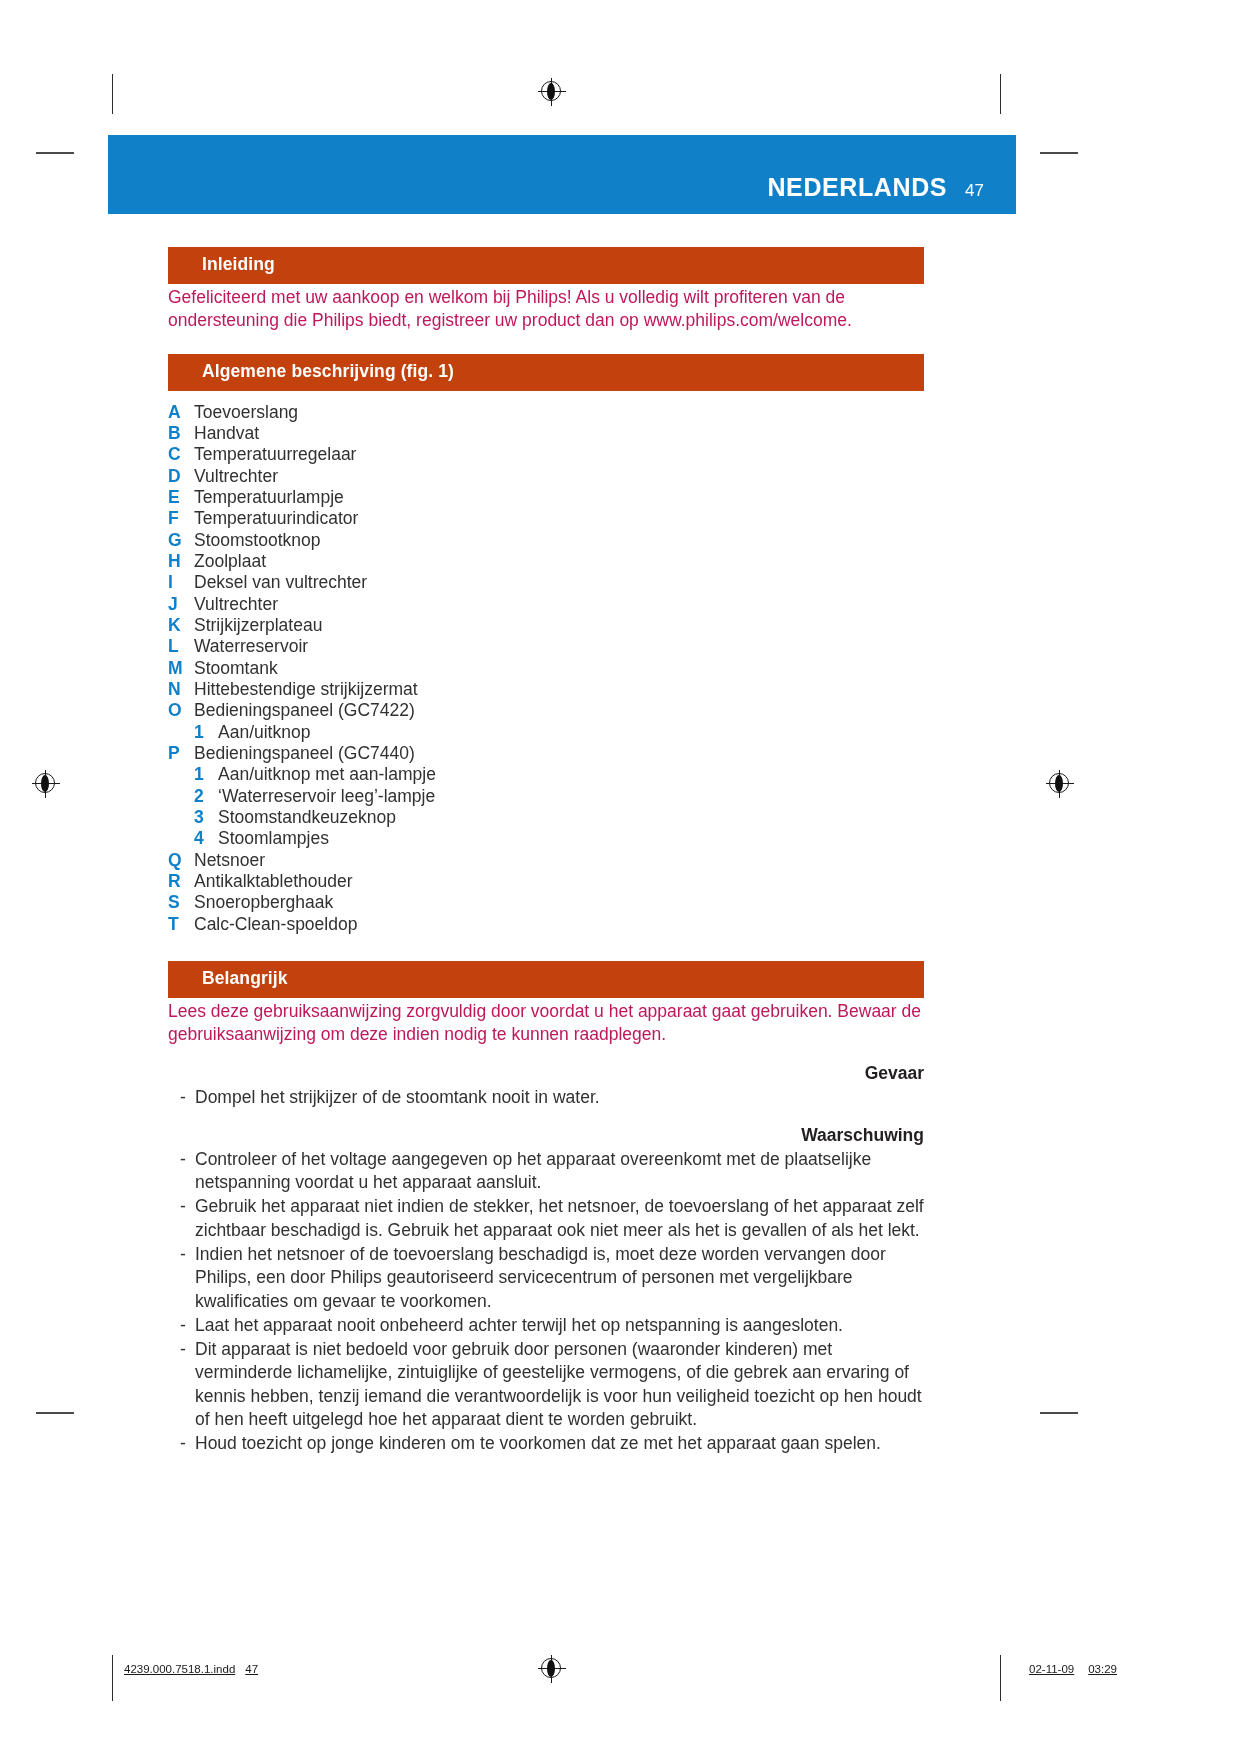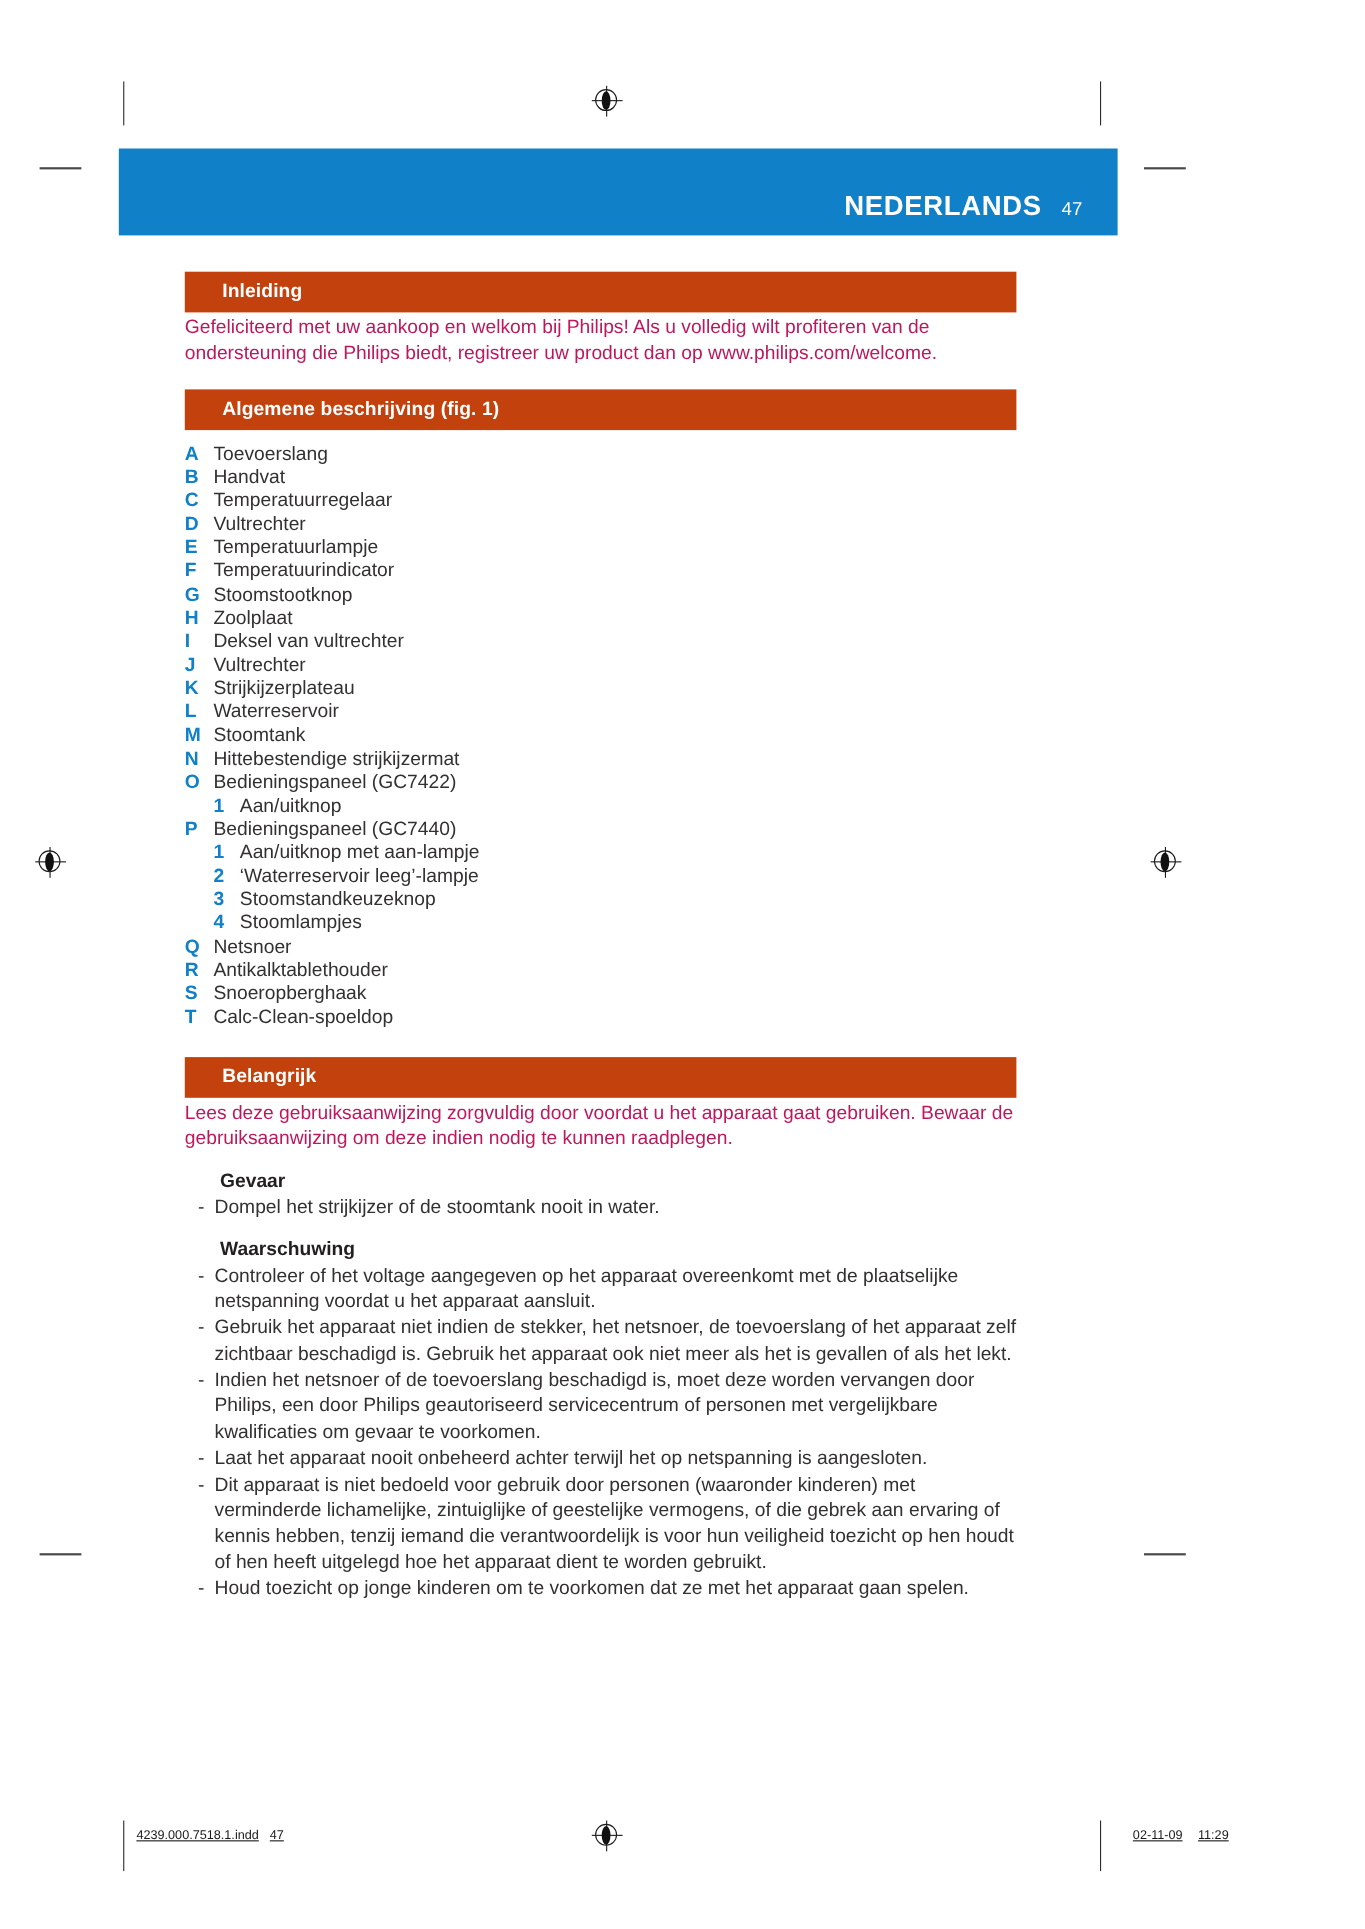--- a/index.html
+++ b/index.html
@@ -158,20 +158,21 @@
     flex: 0 0 24px;
   }
 
   
   .sub-head {
     font-size: 17.5px;
     font-weight: bold;
     color: #231f20;
     margin-top: 16px;
     margin-left: 32px;
+    text-align: right;
   }
   .bullets {
     margin-top: 2px;
   }
   .bullet {
     display: flex;
     font-size: 17.5px;
     line-height: 1.33;
     color: #333031;
     margin-left: 12px;
@@ -398,16 +399,16 @@
 
   </div>
 
   <div class="footer-rule-left" style="left:112px; top:1655px;"></div>
   <div class="footer-rule-right" style="left:1000px; top:1655px;"></div>
 
   <div class="footer-text footer-left">
     <span>4239.000.7518.1.indd</span><span style="margin-left:10px;">47</span>
   </div>
   <div class="footer-text footer-right">
-    <span>02-11-09</span><span>11:29</span>
+    <span>02-11-09</span><span>03:29</span>
   </div>
 
 </div>
 
 </body></html>

